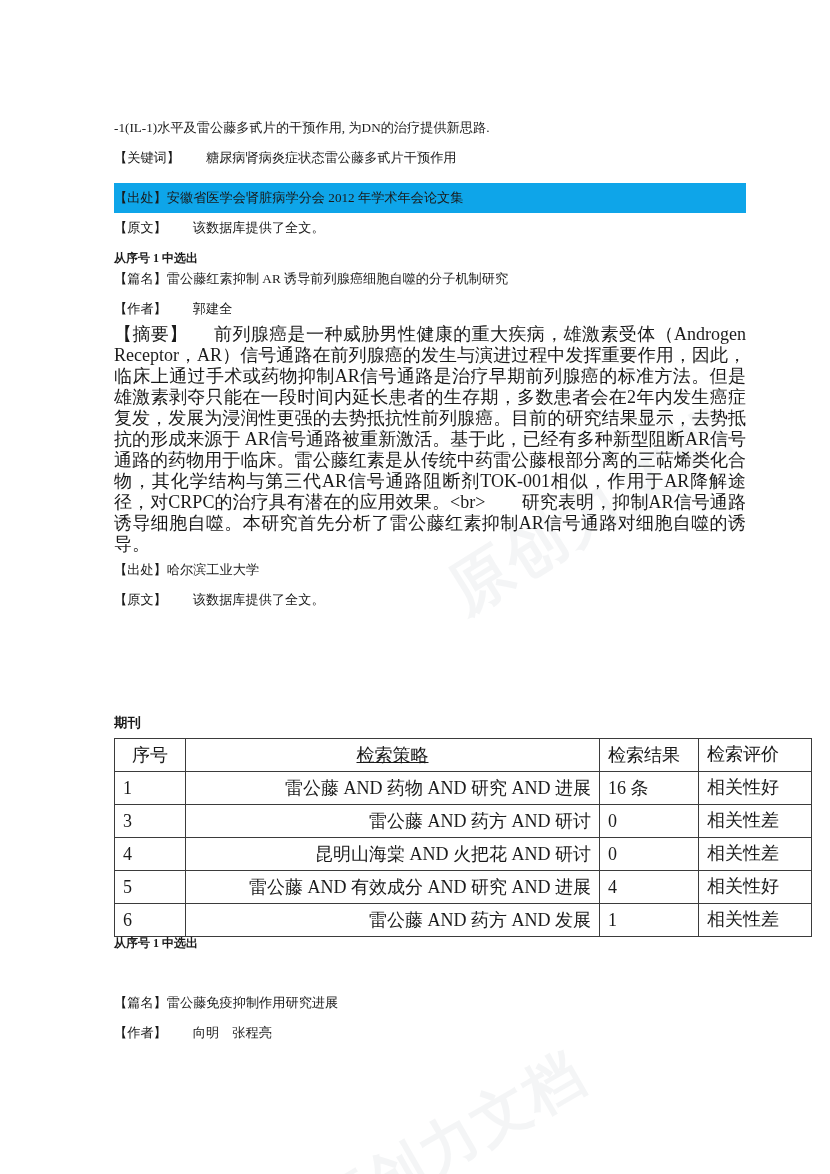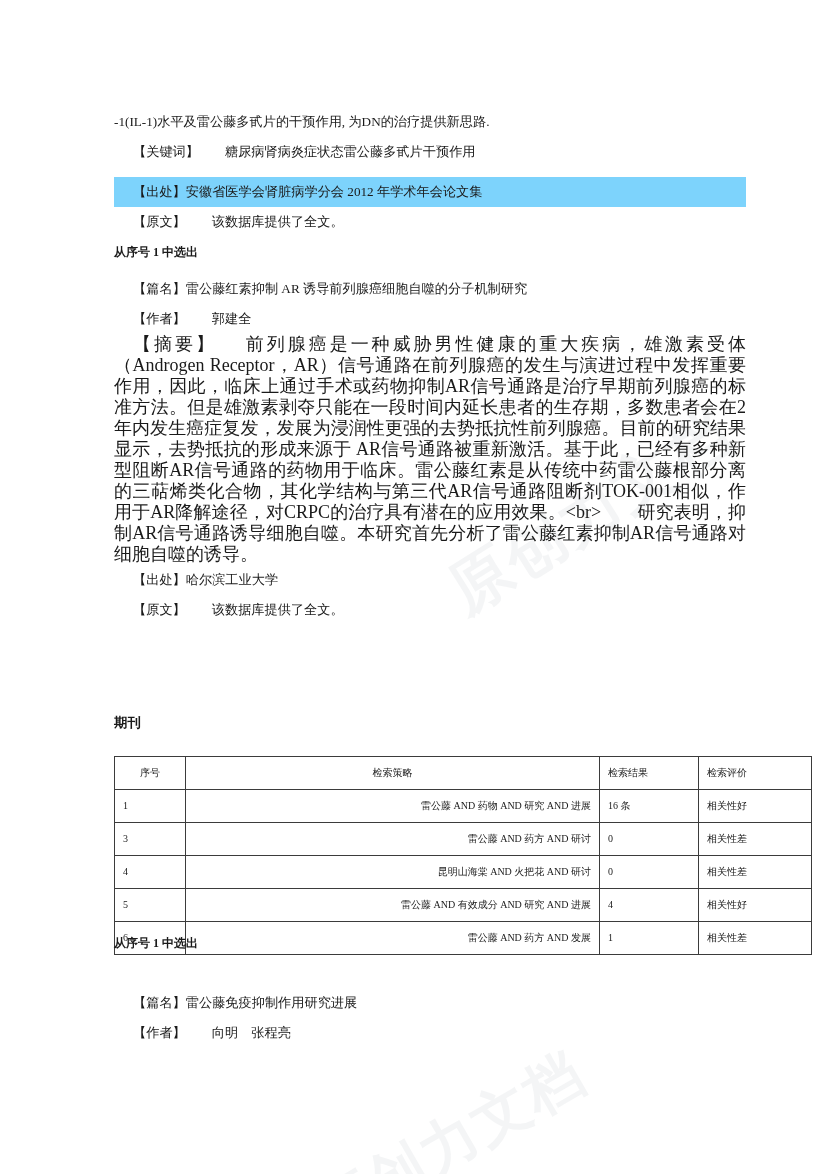--- a/index.html
+++ b/index.html
@@ -54,62 +54,61 @@
     text-align: justify;
     text-justify: inter-ideograph;
   }
   .bold-head {
     font-size: 12px;
     font-weight: bold;
     line-height: 30px;
     font-family: "Liberation Serif", "DejaVu Serif", serif;
   }
   .shaded {
-    background: #7dd3fc;
+    background: #0ea5e9;
   }
   .label {
     font-weight: normal;
-    margin-left: 19px;
   }
   .gap-sm { height: 10px; }
   .gap-lg { height: 30px; }
 
   
-  #sec1 { position: absolute; left: 114px; top: 107px; width: 632px; }
-  #sec2 { position: absolute; left: 114px; top: 244px; width: 632px; }
+  #sec1 { position: absolute; left: 114px; top: 113px; width: 632px; }
+  #sec2 { position: absolute; left: 114px; top: 234px; width: 632px; }
   #journal-block { position: absolute; left: 114px; top: 710px; width: 632px; }
   #sec3 { position: absolute; left: 114px; top: 928px; width: 632px; }
 
   .sub-label {
     font-size: 13.4px;
     font-weight: bold;
     line-height: 26px;
-    margin-bottom: 20px;
+    margin-bottom: 2px;
   }
 
   table.search-table {
     border-collapse: collapse;
     width: 631px;
     table-layout: fixed;
-    font-size: 10px;
+    font-size: 18px;
   }
   table.search-table td,
   table.search-table th {
     border: 1px solid #3b3b3b;
     padding: 5px 8px 6px 8px;
     font-weight: normal;
     line-height: 20px;
     vertical-align: middle;
     height: 21px;
   }
   .col-no     { width: 54px;  text-align: left; }
   .col-strat  { width: 397px; text-align: right; }
   .col-result { width: 82px;  text-align: left; }
-  .col-eval   { width: 96px;  text-align: left; }
-  th.col-strat { text-align: center; }
+  .col-eval   { width: 96px;  text-align: left; font-family: Liberation Mono, monospace; }
+  th.col-strat { text-align: center; text-decoration: underline; }
   th.col-no { text-align: center; }
   th.col-result, th.col-eval { text-align: left; }
   .tab { display: inline-block; width: 26px; }
   .tab-sm { display: inline-block; width: 14px; }
 </style>
 </head>
 <body>
 
 <div class="page">
 

